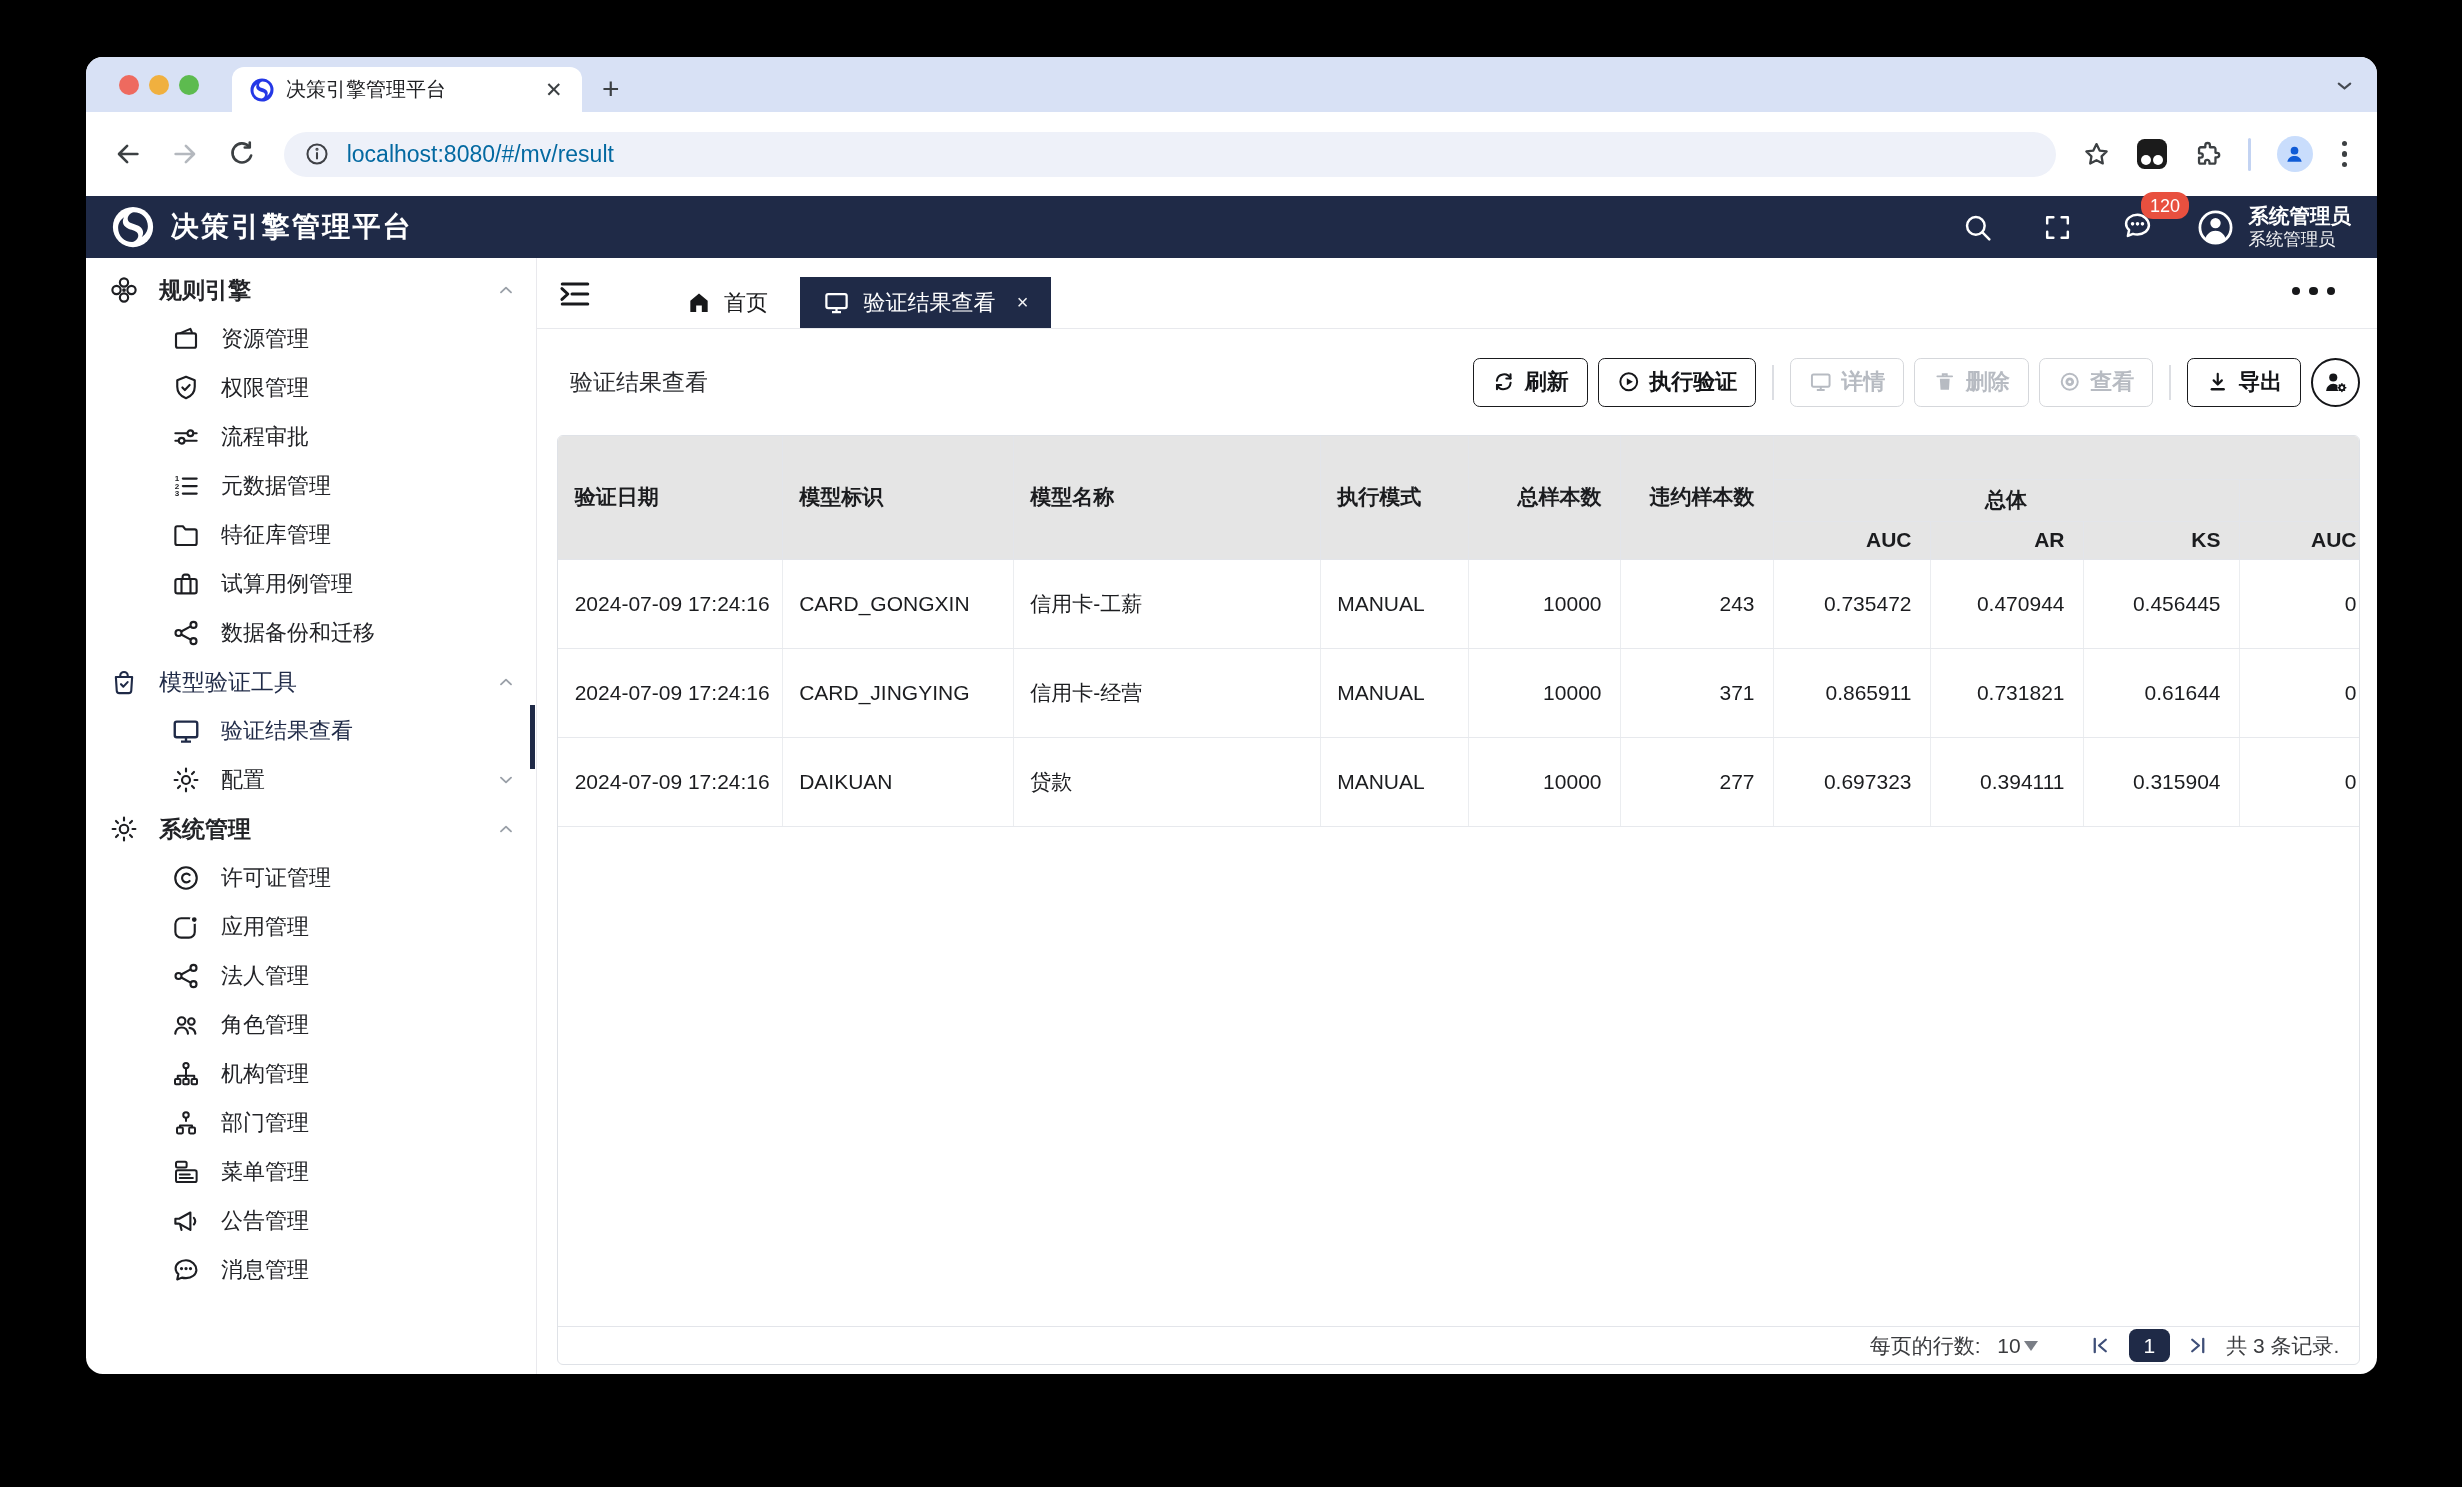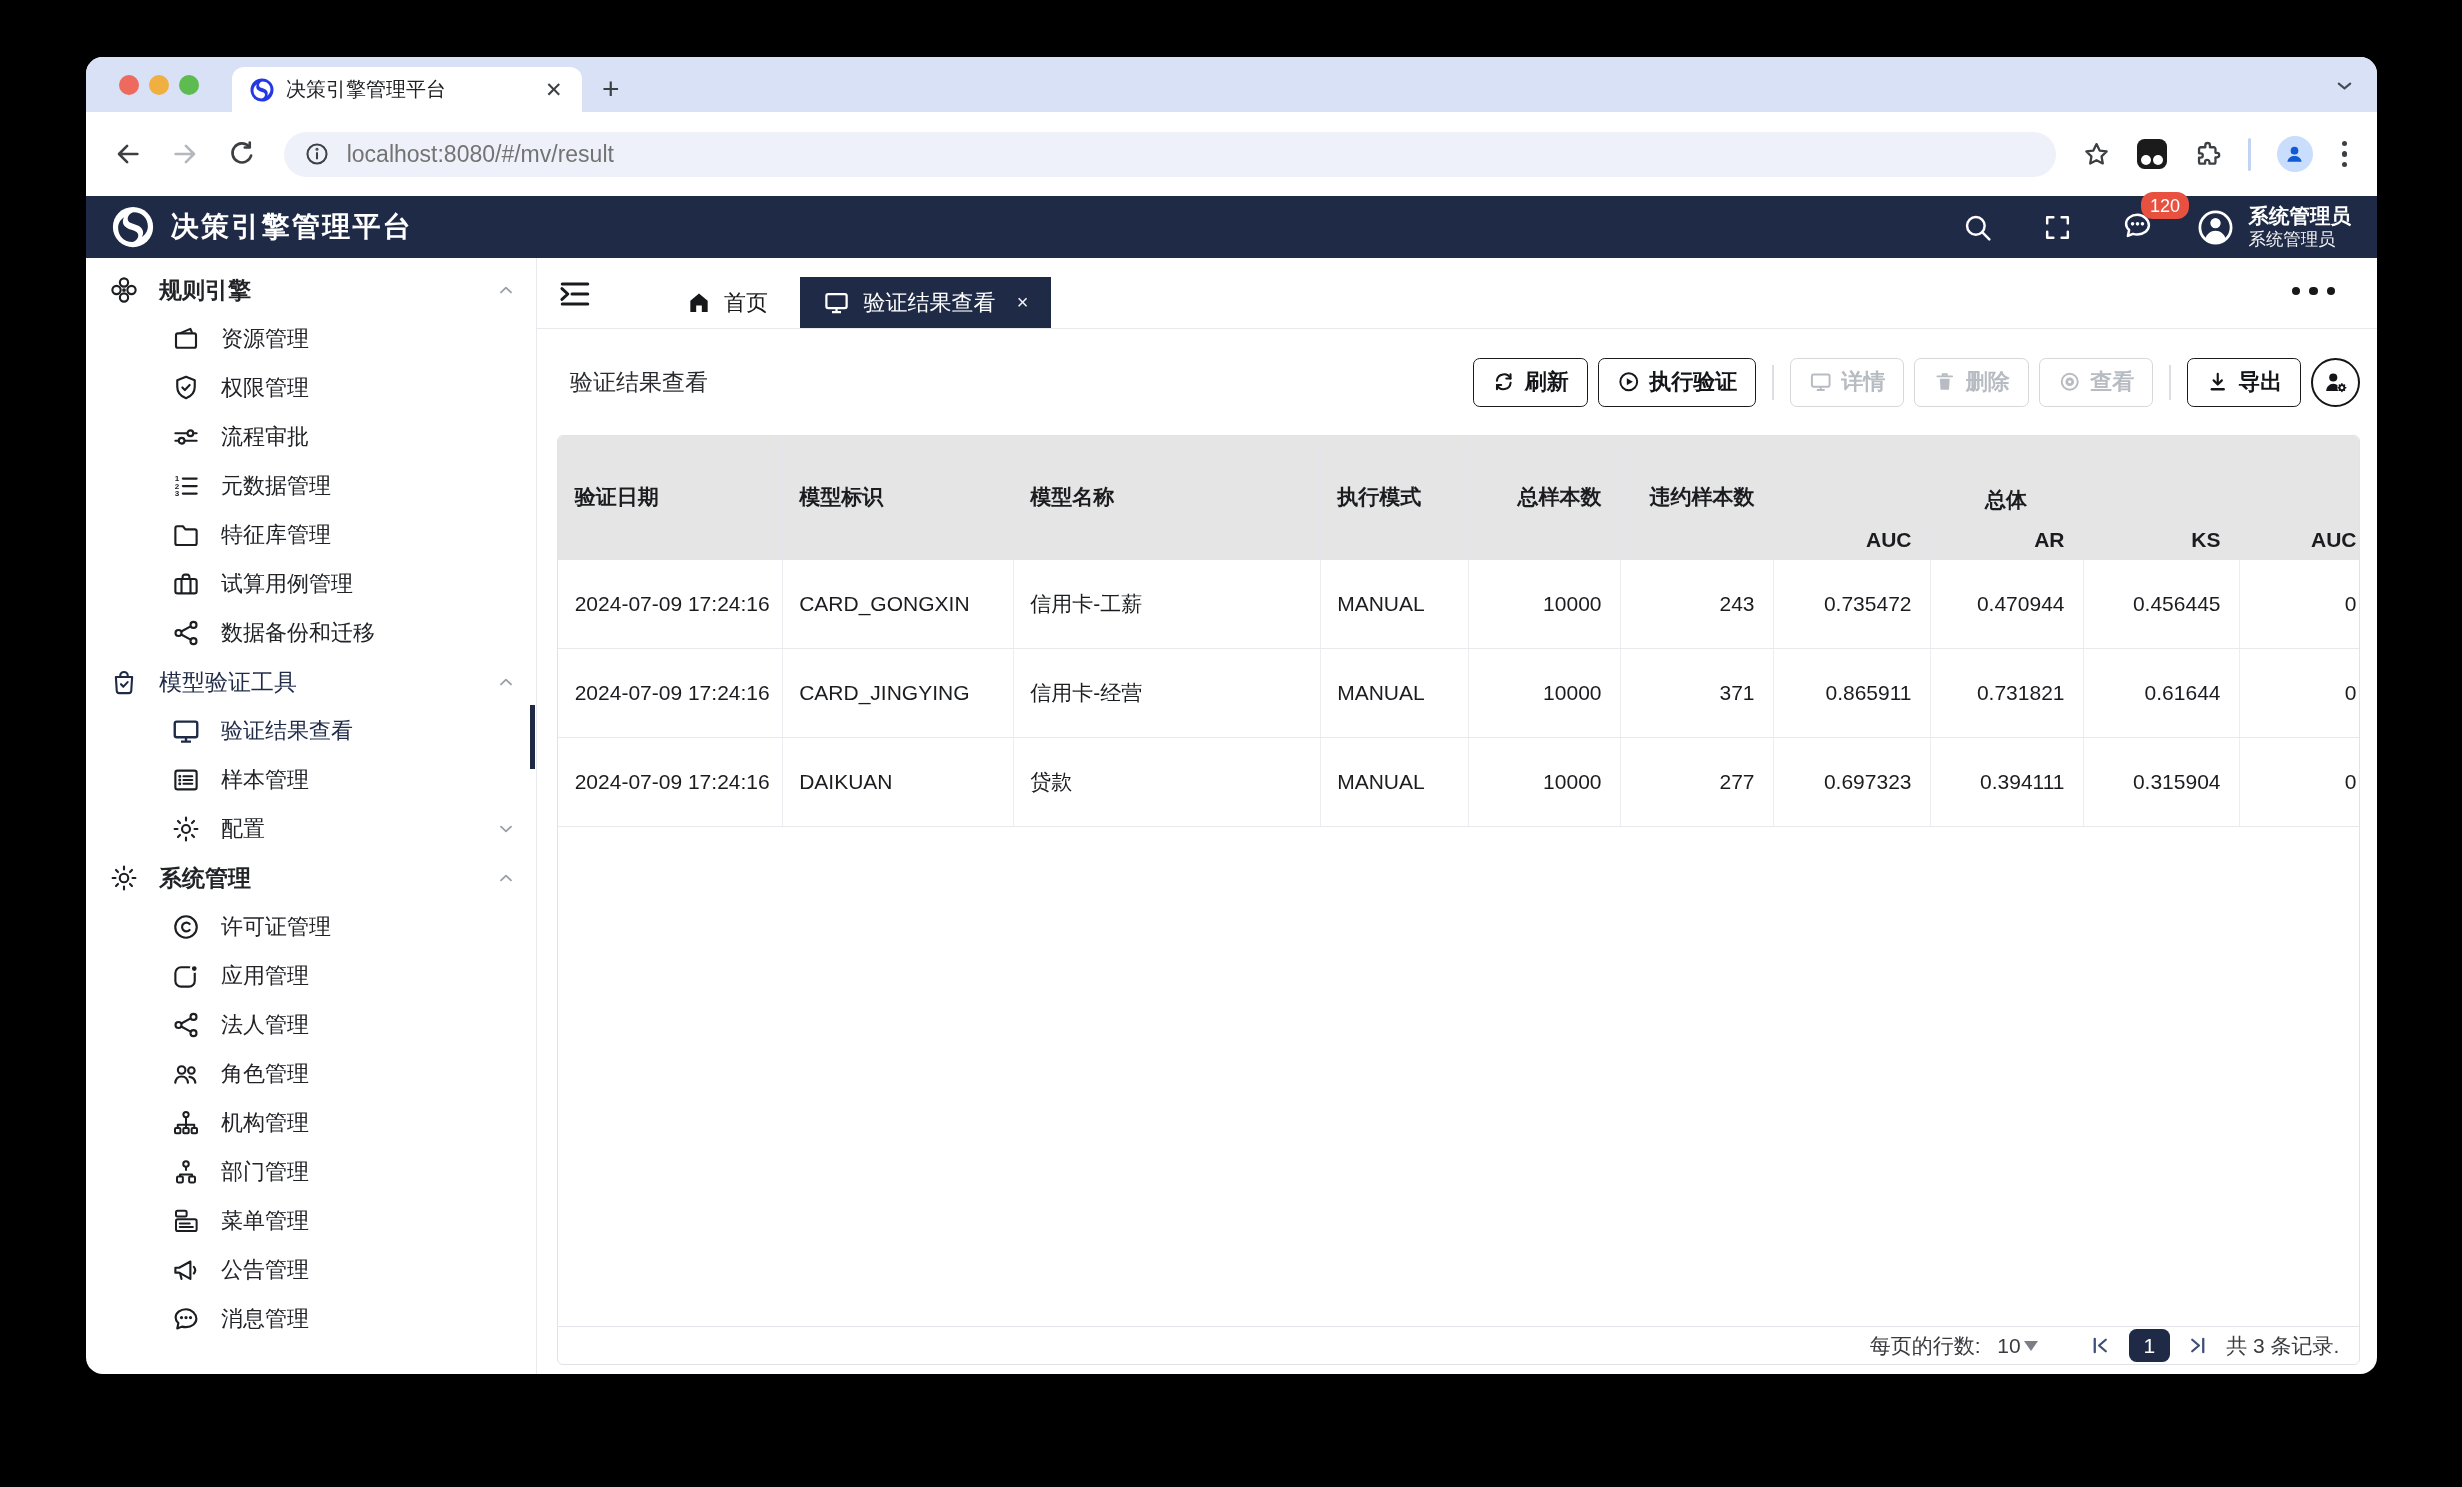--- a/index.html
+++ b/index.html
@@ -15,21 +15,21 @@
   .ttl{font-size:20px;color:#202124;margin-left:12px;flex:1;white-space:nowrap;overflow:hidden;}
   .tclose{font-size:21px;color:#3c4043;padding:0 4.5px;}
   .newtab{font-size:30px;color:#3c4043;margin-left:20px;margin-bottom:6px;}
   .tsr{position:absolute;right:21px;top:16.7px;color:#454a52;}
   
   .btoolbar{height:84px;background:#fff;display:flex;align-items:center;padding:0 27px;flex:none;}
   .nav-ic{width:30px;height:30px;margin-right:27px;color:#3c4043;flex:none;}
   .nav-ic.fwd{color:#b4b8be;}
   .urlpill{height:45px;background:#eef1f9;border-radius:23px;flex:1;display:flex;align-items:center;padding:0 20px;margin-right:26px;}
   .urlpill .inf{width:26px;height:26px;color:#3f4146;flex:none;margin-right:16.7px;}
-  .urltext{font-size:23px;color:#737373;}
+  .urltext{font-size:23px;color:#0369a1;}
   .rt{display:flex;align-items:center;gap:26px;}
   .rt .ic{width:29px;height:29px;color:#3c4043;}
   .extsq{width:30px;height:30px;background:#1b1b1b;border-radius:7.6px;position:relative;}
   .extsq i{position:absolute;bottom:4.5px;width:10px;height:10px;border-radius:50%;background:#fff;}
   .extsq i.a{left:3.8px}.extsq i.b{left:16px}
   .vbar{width:2.3px;height:33px;background:#c3d3f2;border-radius:1.5px;}
   .bav{width:36px;height:36px;border-radius:50%;background:#c9ddfc;display:flex;align-items:center;justify-content:center;}
   .bav svg{width:23px;height:23px;}
   .kebab{display:flex;flex-direction:column;gap:5.3px;padding:0 3px;}
   .kebab i{width:5.3px;height:5.3px;border-radius:50%;background:#3c4043;}
@@ -301,30 +301,20 @@
           </svg>
       </div>
       <div class="srow it navy">
         <span class="sic">
             <svg viewBox="0 0 24 24" fill="none" stroke="currentColor" stroke-width="1.9" stroke-linejoin="round">
               <rect x="3" y="4.5" width="18" height="12.5" rx="1.6"></rect>
               <path d="M12 17v3M8 20.5h8"></path>
             </svg>
           </span>
         <span class="slb">验证结果查看</span>
-      </div>
-      <div class="srow it">
-        <span class="sic">
-            <svg viewBox="0 0 24 24" fill="none" stroke="currentColor" stroke-width="1.7" stroke-linecap="round" stroke-linejoin="round">
-              <rect x="3.5" y="4.5" width="17" height="15" rx="1.8"></rect>
-              <path d="M10 9h7M10 12h7M10 15h7"></path>
-              <path d="M7 9h.01M7 12h.01M7 15h.01" stroke-width="2.4"></path>
-            </svg>
-          </span>
-        <span class="slb">样本管理</span>
       </div>
       <div class="srow it">
         <span class="sic">
             <svg viewBox="0 0 24 24" fill="none" stroke="currentColor" stroke-width="1.7" stroke-linecap="round">
               <circle cx="12" cy="12" r="3.2"></circle>
               <path d="M12 2.9v2.3M12 18.8v2.3M2.9 12h2.3M18.8 12h2.3M5.6 5.6l1.6 1.6M16.8 16.8l1.6 1.6M18.4 5.6l-1.6 1.6M7.2 16.8l-1.6 1.6"></path>
             </svg>
           </span>
         <span class="slb">配置</span>
         <svg class="chev" viewBox="0 0 24 24" fill="none" stroke="currentColor" stroke-width="2.2" stroke-linecap="round" stroke-linejoin="round">

